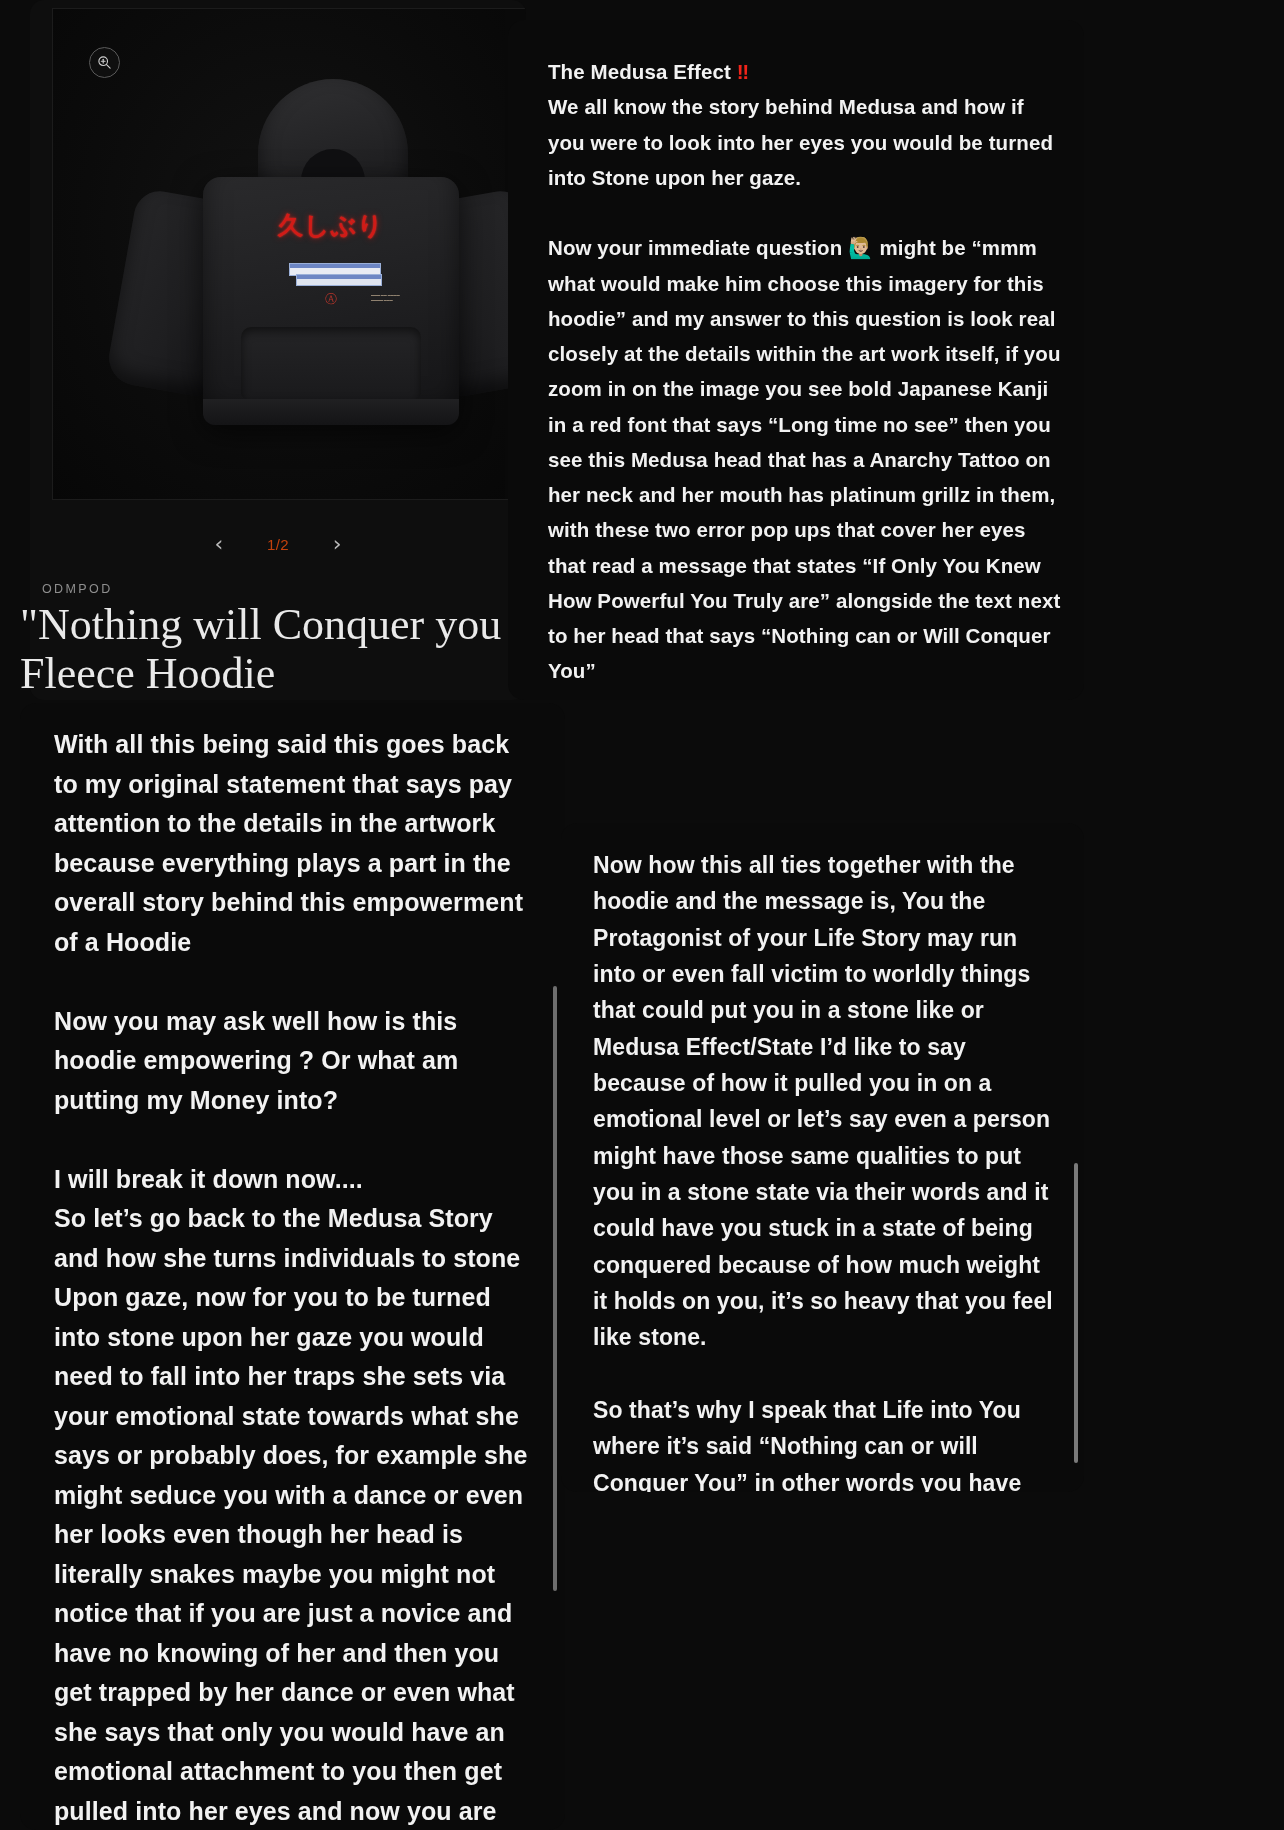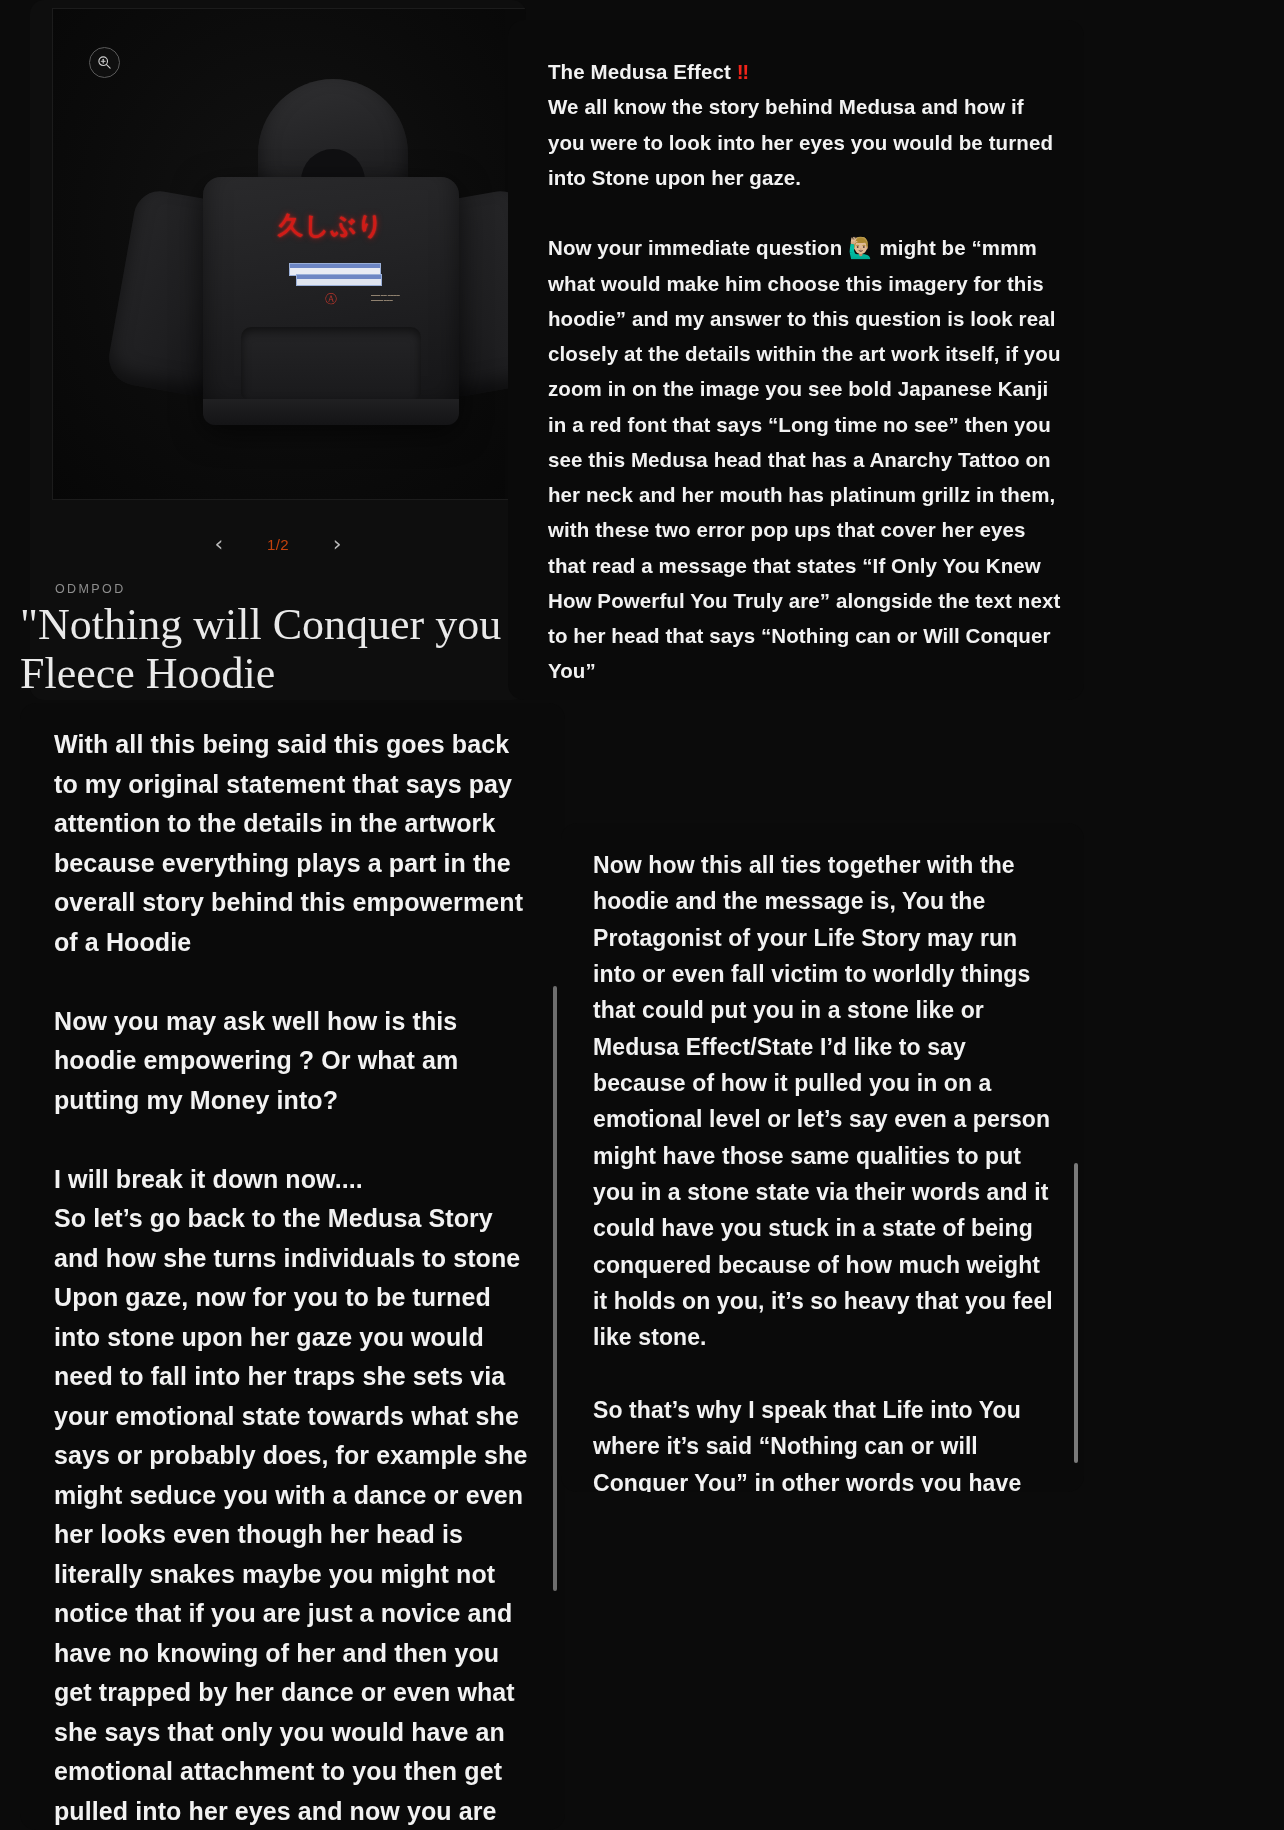--- a/index.html
+++ b/index.html
@@ -164,21 +164,21 @@
   .gallery-nav .chev {
     color: #b9b9b9; font-size: 22px; line-height: 1;
     font-family: "DejaVu Sans", sans-serif;
     width: 24px; text-align: center;
   }
   .gallery-nav .counter {
     color: #c2410c; font-size: 15px; letter-spacing: .4px;
   }
 
   .brand {
-    position: absolute; left: 25px; top: 582px;
+    position: absolute; left: 12px; top: 582px;
     color: #8f8f8f; font-size: 12.5px;
     letter-spacing: 2.4px; font-weight: 400;
   }
   .product-title {
     position: absolute; left: 20px; top: 600px;
     width: 560px;
     font-family: "Liberation Serif", "DejaVu Serif", serif;
     font-size: 44px; line-height: 1.12;
     color: #e9e9e9; font-weight: 400;
     white-space: pre-wrap;

